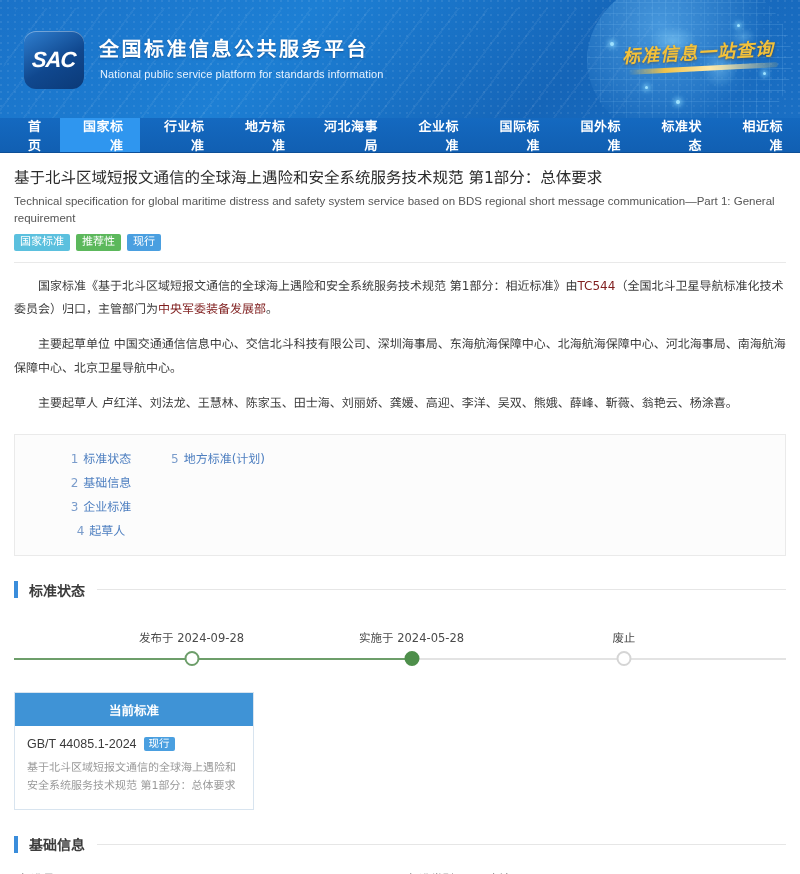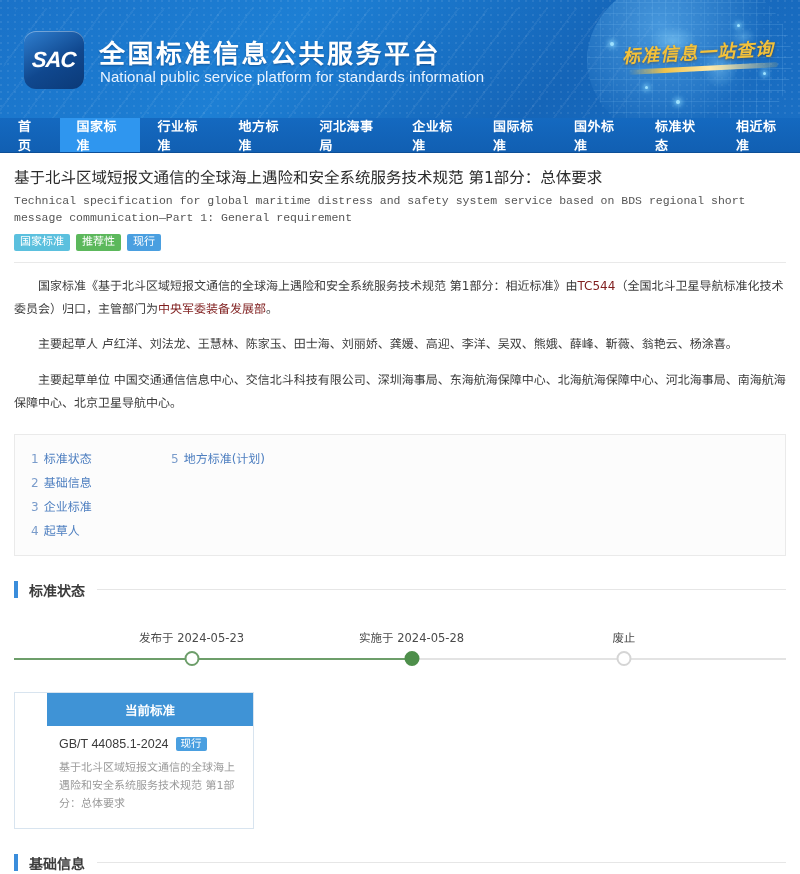--- a/index.html
+++ b/index.html
@@ -61,28 +61,28 @@
     display: flex; align-items: center; justify-content: center;
   }
   .logo-box span {
     color: #fff; font-style: italic; font-weight: bold;
     font-size: 22px; letter-spacing: -1px;
     font-family: "Liberation Sans", sans-serif;
     transform: skewX(-4deg);
   }
   .site-title {
     position: absolute; left: 99px; top: 33px;
-    color: #fff; font-size: 26px; font-weight: bold;
+    color: #fff; font-size: 20px; font-weight: bold;
     letter-spacing: 2.5px;
     text-shadow: 0 1px 2px rgba(0,40,90,.45);
     font-family: "DejaVu Sans", "Liberation Sans", sans-serif;
   }
   .site-sub {
     position: absolute; left: 100px; top: 68px;
-    color: #e8f3ff; font-size: 15px; letter-spacing: .1px;
+    color: #e8f3ff; font-size: 11px; letter-spacing: .1px;
     font-family: "Liberation Sans", sans-serif;
   }
   .slogan {
     position: absolute; right: 26px; top: 38px;
     color: #f3c13a; font-size: 18px; font-weight: bold;
     font-style: italic; letter-spacing: 1px;
     text-shadow: 0 1px 3px rgba(80,40,0,.5);
     font-family: "DejaVu Sans", serif;
     transform: rotate(-3deg);
   }
@@ -93,20 +93,21 @@
     transform: rotate(-3deg);
   }
 
   
   .nav {
     height: 35px;
     background: linear-gradient(180deg, #1469c0 0%, #115fb2 100%);
     display: flex; align-items: stretch;
     position: relative;
     border-bottom: 1px solid #0d4f97;
+    text-align: right;
   }
   .nav-item {
     display: flex; align-items: center; justify-content: center;
     padding: 0 17px;
     color: #ffffff; font-size: 13px; font-weight: bold;
     letter-spacing: .5px; cursor: pointer;
     font-family: "DejaVu Sans", "Liberation Sans", sans-serif;
   }
   .nav-item.active { background: #2f96ef; }
   .nav-item:first-child { padding: 0 18px; }
@@ -116,21 +117,21 @@
 
   .doc-title {
     margin: 14px 0 0 0;
     font-size: 15.5px; color: #2b2b2b; font-weight: normal;
     line-height: 1.5;
     font-family: "DejaVu Sans", "Liberation Sans", sans-serif;
   }
   .doc-subtitle {
     margin: 3px 0 0 0;
     font-size: 11.5px; color: #555; line-height: 1.45;
-    font-family: Liberation Mono, monospace;
+    font-family: Liberation Sans, sans-serif;
   }
   .badges { margin-top: 7px; display: flex; gap: 6px; }
   .badge {
     display: inline-block; padding: 2px 6px 3px;
     font-size: 11px; color: #fff; border-radius: 2px; line-height: 1.1;
     font-family: "DejaVu Sans", sans-serif;
   }
   .badge.b-cyan  { background: #5bc0de; }
   .badge.b-green { background: #5cb85c; }
   .badge.b-blue  { background: #4a9fe0; }
@@ -154,21 +155,21 @@
     display: flex;
     min-height: 104px;
   }
   .toc-label {
     width: 76px; flex: none;
     display: flex; align-items: center; justify-content: center;
     font-size: 13.5px; color: #4a4a4a; font-weight: bold;
     border-right: 1px solid #eaeaea;
     font-family: "DejaVu Sans", sans-serif;
   }
-  .toc-cols { display: flex; padding: 12px 0 12px 16px; flex: 1; }
+  .toc-cols { display: flex; padding: 12px 0 12px 16px; flex: 1; text-align: center; }
   .toc-col { width: 140px; }
   .toc-link {
     display: block; font-size: 12px; color: #4e7fc0;
     line-height: 2.0; cursor: pointer;
     font-family: "DejaVu Sans", sans-serif;
   }
   .toc-link .num { color: #7a9ccb; margin-right: 5px; }
 
   
   .sec-head {
@@ -202,21 +203,21 @@
   .tl-dot.gray { border-color: #d5d5d5; background:#fff; }
   .tl-cap {
     position: absolute; bottom: 21px; left: 50%; transform: translateX(-50%);
     white-space: nowrap; font-size: 11.5px; color: #4a4a4a;
     font-family: "DejaVu Sans", "Liberation Sans", sans-serif;
   }
 
   
   .cards { margin-top: 14px; display: flex; gap: 14px; }
   .std-card {
-    width: 240px; border: 1px solid #d8e4ef; background: #fff; padding-left: 32px;
+    width: 240px; border: 1px solid #d8e4ef; background: #fff;
   }
   .std-card-head {
     background: #3f93d6; color: #fff; text-align: center;
     font-size: 12.5px; font-weight: bold; padding: 7px 0;
     font-family: "DejaVu Sans", sans-serif;
   }
   .std-card-body { padding: 11px 12px 14px; }
   .std-code {
     font-size: 12.5px; color: #3a3a3a;
     display: flex; align-items: center; gap: 7px;
@@ -315,25 +316,25 @@
     <span class="badge b-blue">现行</span>
   </div>
 
   <div class="hr-soft"></div>
 
   <p class="para">
     <span class="lbl">国家标准《基于北斗区域短报文通信的全球海上遇险和安全系统服务技术规范 第1部分：相近标准》由</span><span class="lnk">TC544</span><span class="lbl">（全国北斗卫星导航标准化技术委员会）归口，主管部门为</span><span class="lnk">中央军委装备发展部</span><span class="lbl">。</span>
   </p>
 
   <p class="para">
+    <span class="lbl">主要起草单位</span>&nbsp;<span class="lbl">中国交通通信信息中心、交信北斗科技有限公司、深圳海事局、东海航海保障中心、北海航海保障中心、河北海事局、南海航海保障中心、北京卫星导航中心。</span>
+  </p>
+
+  <p class="para">
     <span class="lbl">主要起草人</span>&nbsp;<span class="lbl">卢红洋、刘法龙、王慧林、陈家玉、田士海、刘丽娇、龚媛、高迎、李洋、吴双、熊娥、薛峰、靳薇、翁艳云、杨涂喜。</span>
-  </p>
-
-  <p class="para">
-    <span class="lbl">主要起草单位</span>&nbsp;<span class="lbl">中国交通通信信息中心、交信北斗科技有限公司、深圳海事局、东海航海保障中心、北海航海保障中心、河北海事局、南海航海保障中心、北京卫星导航中心。</span>
   </p>
 
   <div class="toc">
     <div class="toc-cols">
       <div class="toc-col">
         <a class="toc-link"><span class="num">1</span><span>标准状态</span></a>
         <a class="toc-link"><span class="num">2</span><span>基础信息</span></a>
         <a class="toc-link"><span class="num">3</span><span>企业标准</span></a>
         <a class="toc-link"><span class="num">4</span><span>起草人</span></a>
       </div>
@@ -347,21 +348,21 @@
     <div class="sec-bar"></div>
     <div class="sec-title">标准状态</div>
     <div class="sec-rule"></div>
   </div>
 
   <div class="timeline">
     <div class="tl-track"></div>
     <div class="tl-progress"></div>
 
     <div class="tl-node" style="left:23%">
-      <div class="tl-cap">发布于 2024-05-23</div>
+      <div class="tl-cap">发布于 2024-09-28</div>
       <div class="tl-dot"></div>
     </div>
     <div class="tl-node" style="left:51.5%">
       <div class="tl-cap">实施于 2024-05-28</div>
       <div class="tl-dot filled"></div>
     </div>
     <div class="tl-node" style="left:79%">
       <div class="tl-cap">废止</div>
       <div class="tl-dot gray"></div>
     </div>

